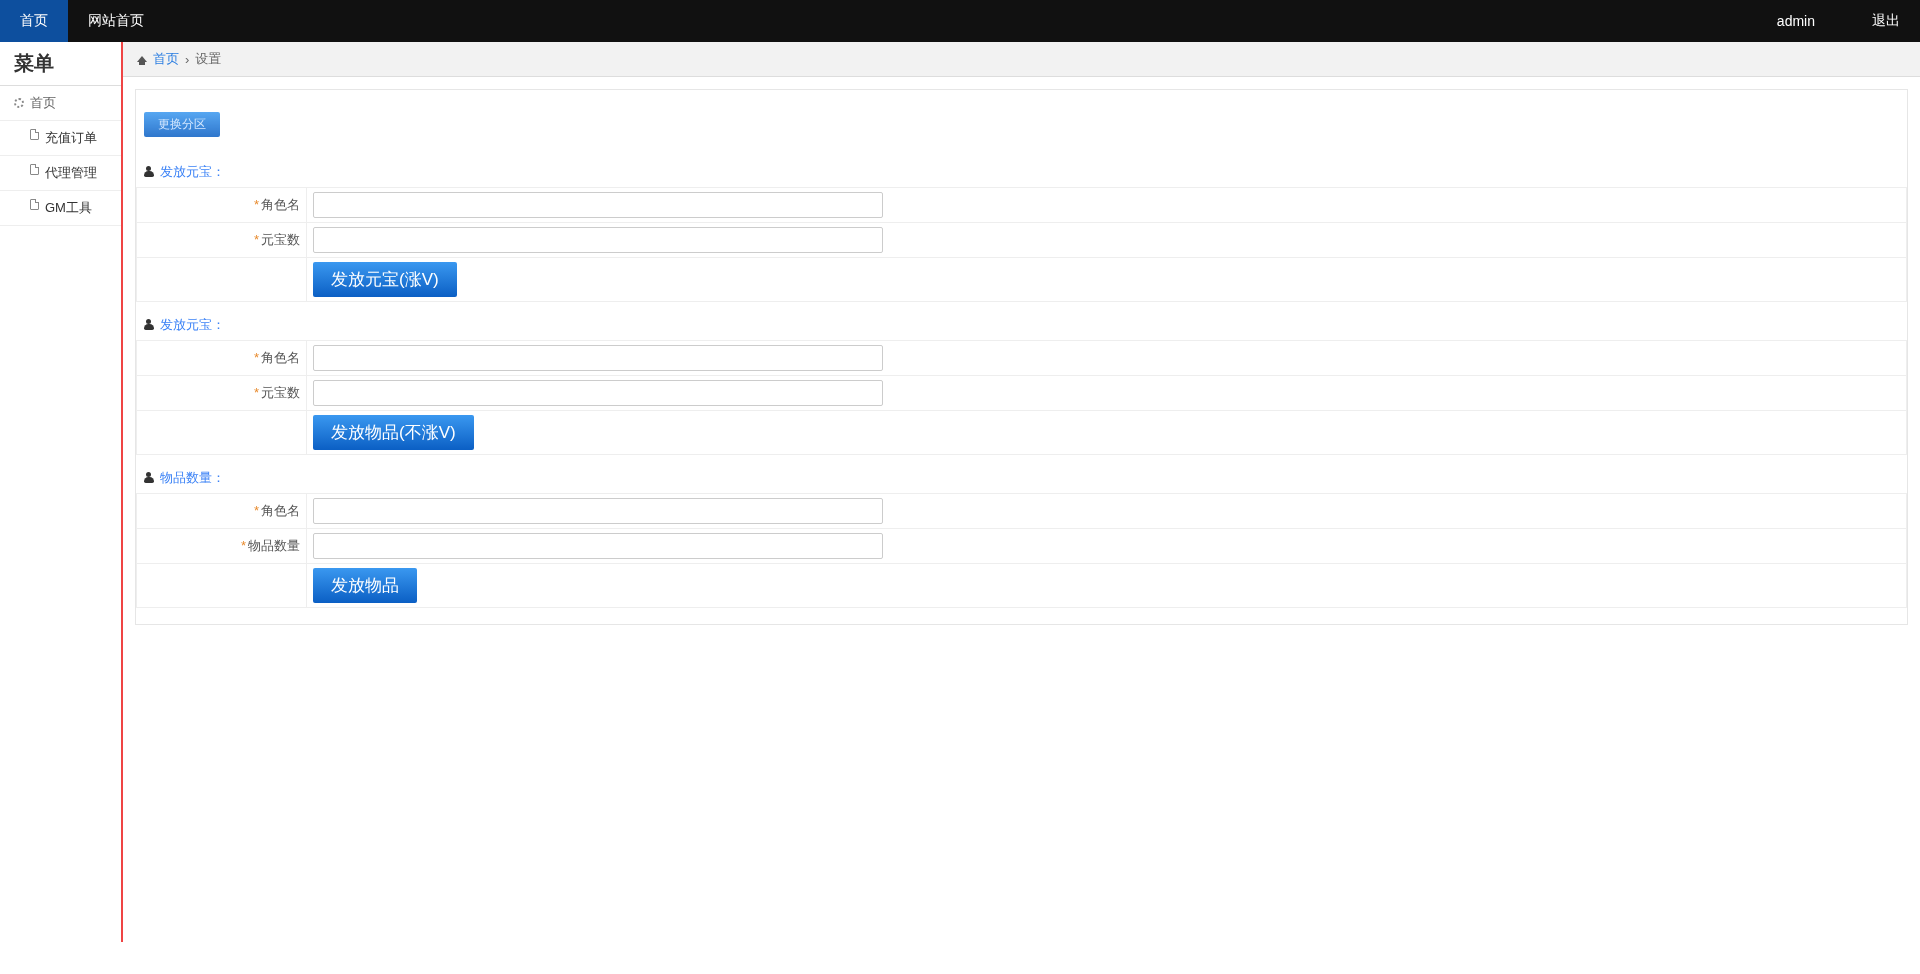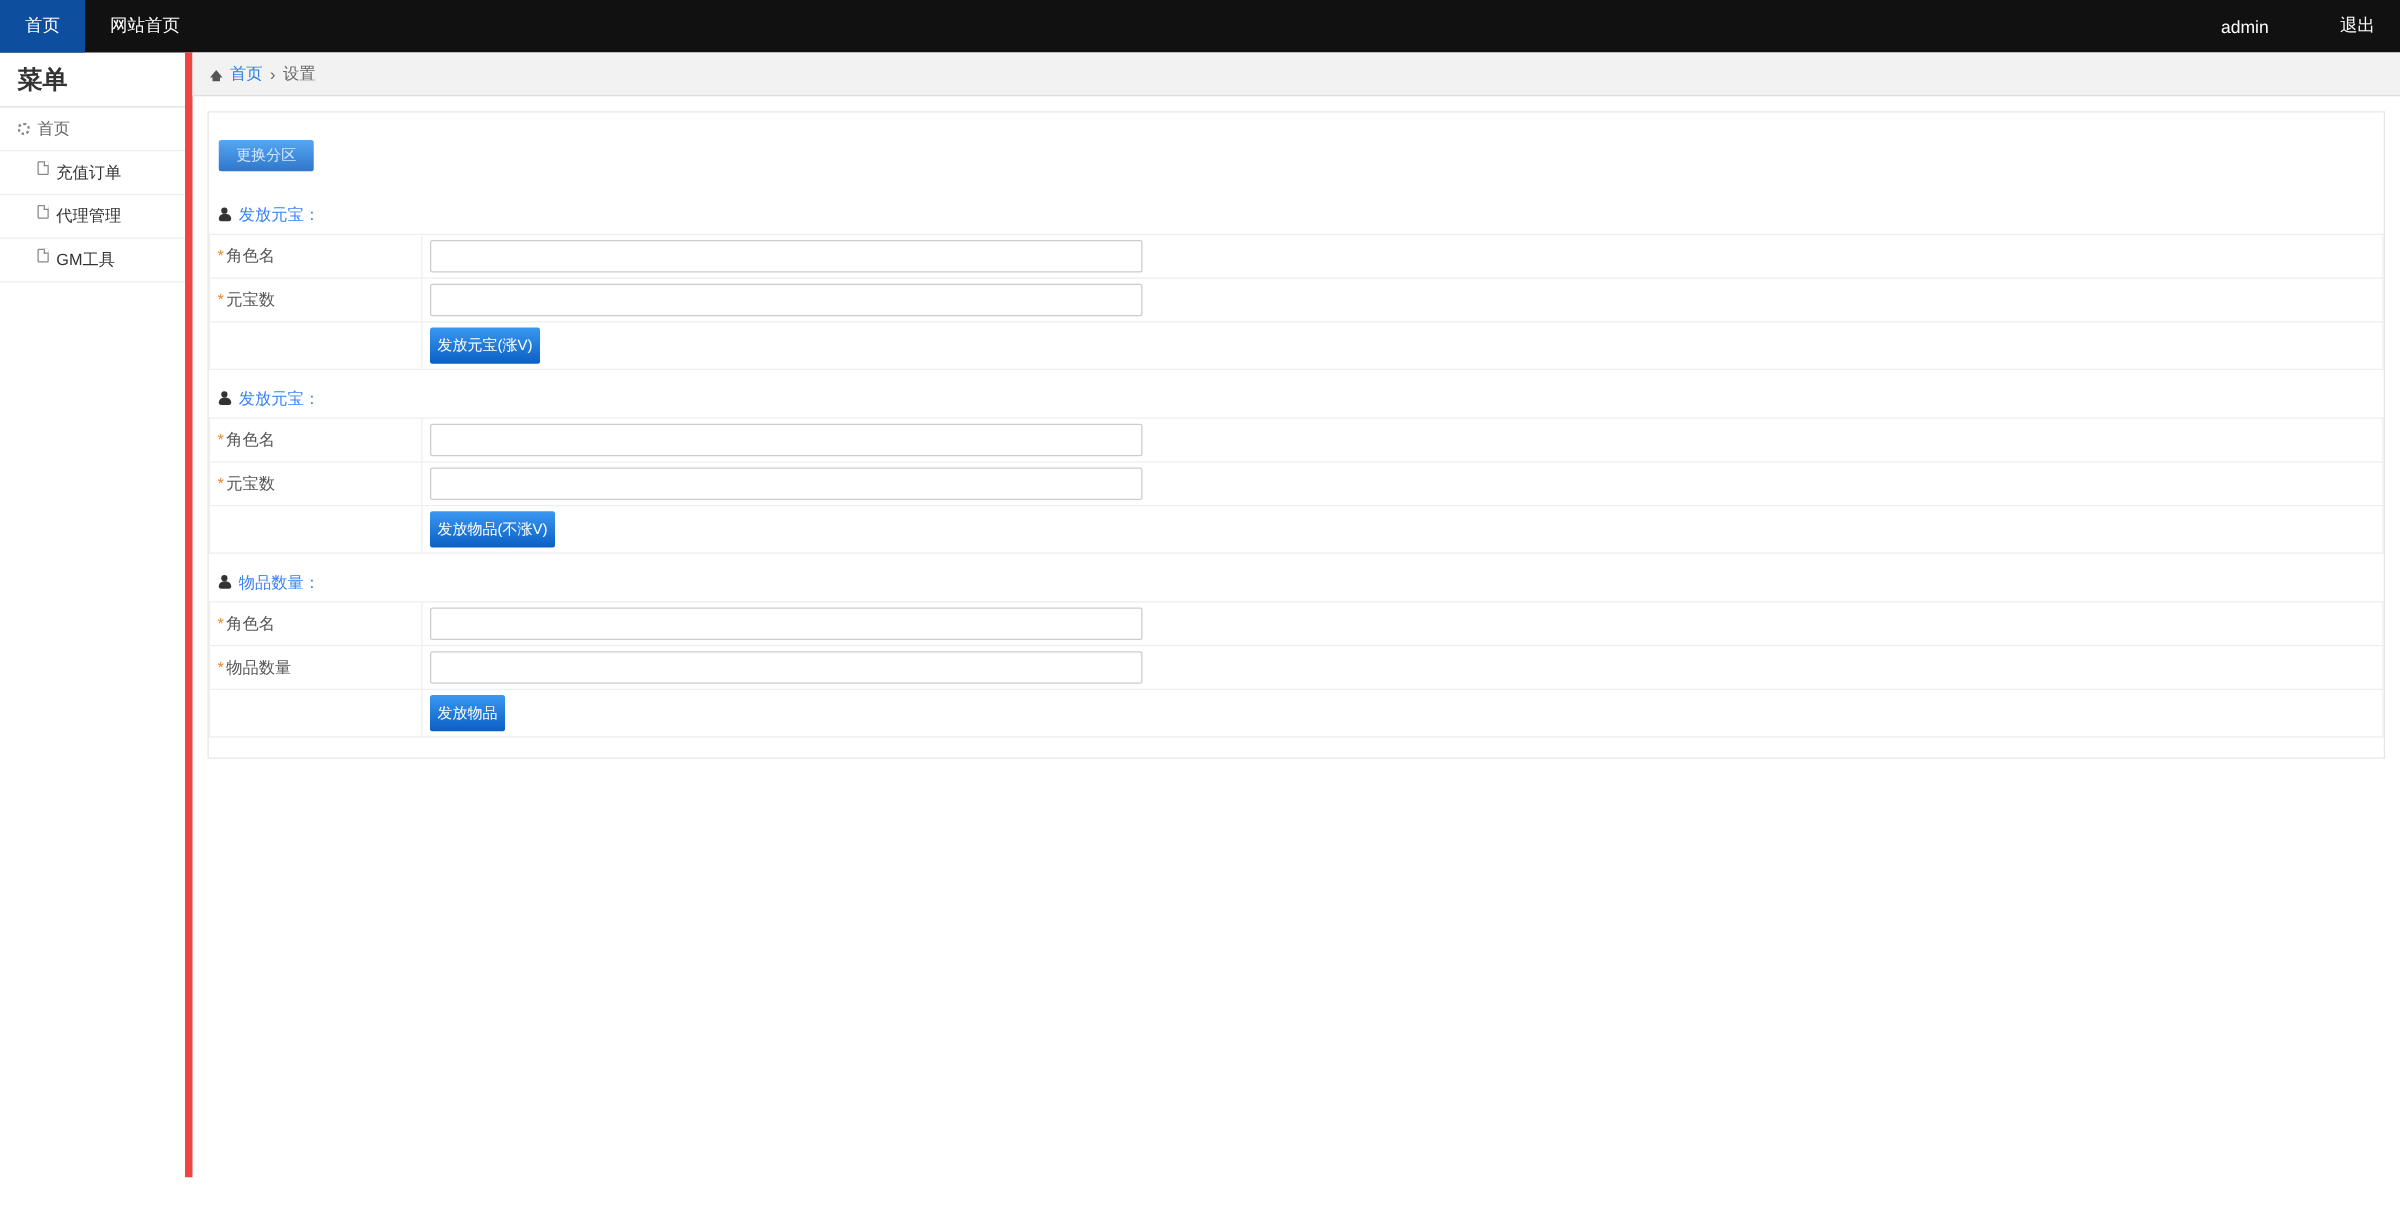--- a/index.html
+++ b/index.html
@@ -8,41 +8,41 @@
 
 .topnav { background: #111; height: 42px; display: flex; align-items: stretch; }
 .topnav-left { display: flex; }
 .topnav-item { color: #fff; padding: 0 20px; display: flex; align-items: center; font-size: 14px; cursor: pointer; }
 .topnav-item.active { background: #0d4f9e; }
 .topnav-spacer { flex: 1; }
 .topnav-right { display: flex; gap: 17px; }
 
 
 .container { display: flex; }
-.sidebar { width: 154px; border-right: 6px solid #ef4444; min-height: 900px; }
+.sidebar { width: 123px; border-right: 2px solid #ef4444; min-height: 900px; }
 .sidebar-title { font-size: 20px; font-weight: bold; padding: 8px 14px; border-bottom: 1px solid #ddd; }
 .sidebar-parent { padding: 8px 14px; border-bottom: 1px solid #eee; color: #666; font-size: 13px; display: flex; align-items: center; gap: 6px; cursor: pointer; }
 .sidebar-child { padding: 8px 14px 8px 30px; border-bottom: 1px solid #eee; color: #333; font-size: 13px; display: flex; gap: 6px; cursor: pointer; }
 
 
 .crumb-row { background: #f2f2f2; border-bottom: 1px solid #ddd; padding: 8px 14px; display: flex; align-items: center; gap: 6px; font-size: 13px; color: #666; }
 .crumb-row a { color: #2a7de1; text-decoration: none; }
 
 .main { flex: 1; }
 .panel { border: 1px solid #e6e6e6; margin: 12px; padding: 0 0 16px 0; }
 
-.btn { border: none; color: #fff; padding: 6px 6px; font-size: 12px; border-radius: 2px; cursor: pointer; background: linear-gradient(to bottom, #3a98f0, #0b5fc4); }
+.btn { border: none; color: #fff; padding: 6px 18px; font-size: 17px; border-radius: 2px; cursor: pointer; background: linear-gradient(to bottom, #3a98f0, #0b5fc4); }
 .btn-small { padding: 4px 14px; font-size: 12px; }
 .btn-zone { margin: 22px 0 12px 8px; background: linear-gradient(to bottom, #3a98f0, #0b5fc4); color: #cde4ff; opacity: .85; }
 
 .section-title { display: flex; align-items: center; gap: 6px; font-size: 13px; color: #3b82f6; margin: 14px 0 6px 8px; }
 
 table.form { width: 100%; border-collapse: collapse; }
 table.form td { border: 1px solid #eee; padding: 4px 6px; vertical-align: middle; }
-td.lbl { width: 170px; text-align: left; color: #555; font-size: 13px; background: #fff; }
+td.lbl { width: 170px; text-align: right; color: #555; font-size: 13px; background: #fff; }
 td.lbl .req { color: #e88b2e; margin-right: 2px; }
 td.ctl input[type=text] { width: 570px; max-width: 96%; height: 26px; border: 1px solid #ccc; border-radius: 2px; padding: 0 6px; font-size: 13px; }
 
 
 .ico { display: inline-block; vertical-align: middle; }
 .ico-home::before { content: ""; display: inline-block; width: 0; height: 0; border-left: 5px solid transparent; border-right: 5px solid transparent; border-bottom: 6px solid #555; position: relative; top: -2px; }
 .ico-home::after { content: ""; display: inline-block; width: 6px; height: 5px; background: #555; margin-left: -8px; position: relative; top: 1px; }
 .ico-gear { width: 10px; height: 10px; border: 2px dotted #888; border-radius: 50%; }
 .ico-file { width: 9px; height: 11px; border: 1px solid #888; border-radius: 1px; position: relative; }
 .ico-file::after { content: ""; position: absolute; right: -1px; top: -1px; width: 3px; height: 3px; background: #fff; border-left: 1px solid #888; border-bottom: 1px solid #888; }

